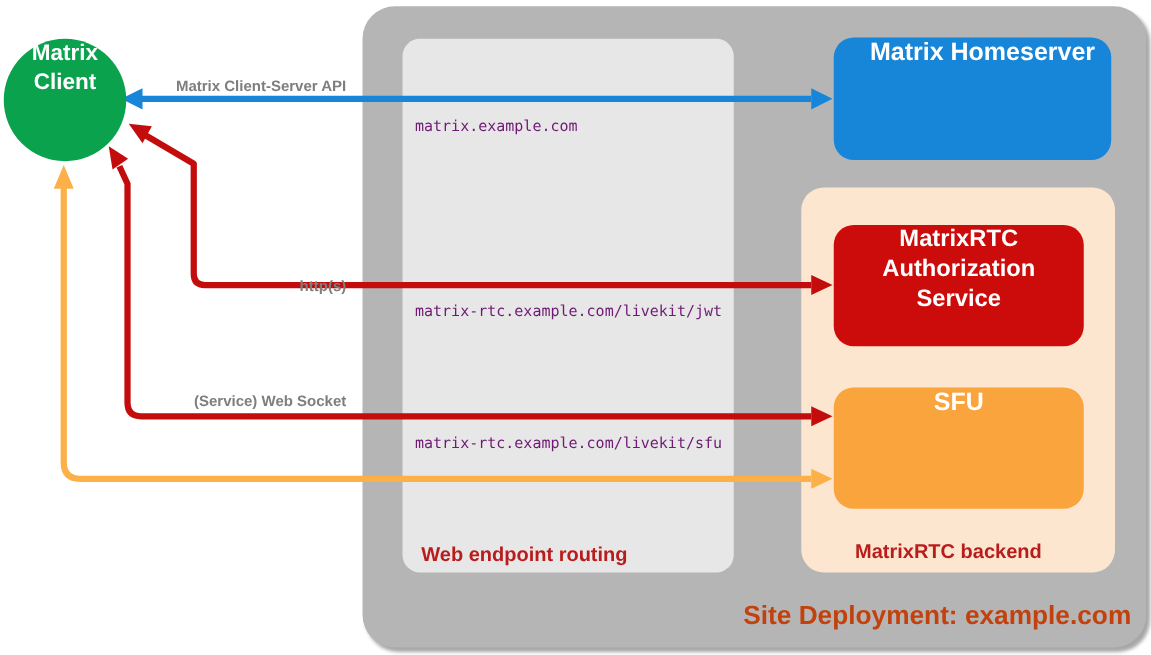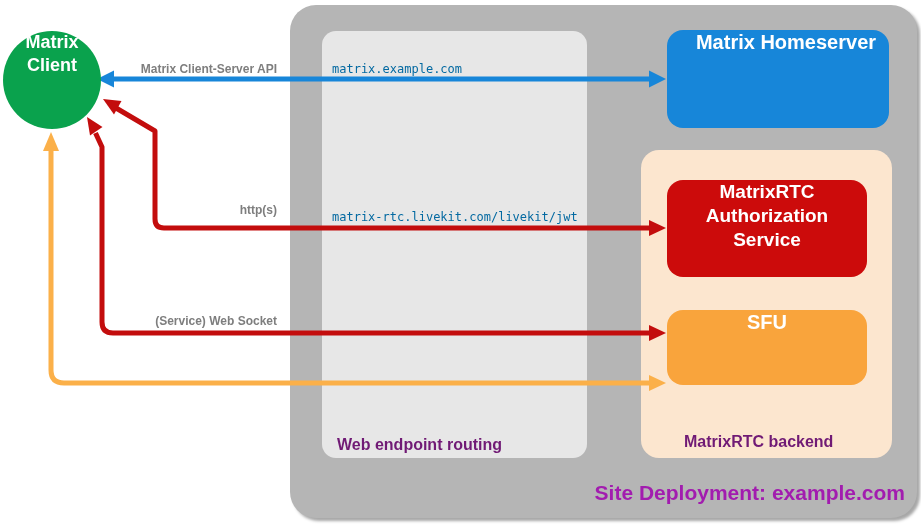--- a/index.html
+++ b/index.html
@@ -23,47 +23,48 @@
   .node{
     display:flex;align-items:flex-start;justify-content:center;text-align:center;
     color:#ffffff;font-weight:bold;border-radius:16px;line-height:1.25;
   }
   .client-node{
     left:3px;top:31px;width:98px;height:98px;border-radius:50%;
     background:#0aa24d;font-size:18px;padding:0 14px;box-sizing:border-box;
   }
   .homeserver-node{left:667px;top:30px;width:206px;height:98px;background:#1786d9;font-size:20px;padding-left:16px;}
   .auth-node{left:667px;top:180px;width:200px;height:97px;background:#cc0b0b;font-size:19px;padding:0 4px;box-sizing:border-box;}
-  .sfu-node{left:667px;top:310px;width:200px;height:75px;background:#f9a43c;font-size:20px;}
+  .sfu-node{left:667px;top:310px;width:200px;height:97px;background:#f9a43c;font-size:20px;}
   
   .arrow-label{
     font-size:12px;font-weight:bold;color:#7e7e7e;white-space:nowrap;text-align:right;
   }
   .endpoint-label{
-    font-family:"DejaVu Sans Mono",monospace;font-size:12px;color:#0369a1;white-space:nowrap;
+    font-family:"DejaVu Sans Mono",monospace;font-size:12px;color:#701a75;white-space:nowrap;margin-top:32px;
   }
-  .zone-label{font-size:16px;font-weight:bold;color:#701a75;white-space:nowrap;}
+  .zone-label{font-size:16px;font-weight:bold;color:#b91c1c;white-space:nowrap;}
   .site-label{
-    font-size:21px;font-weight:bold;color:#a21caf;white-space:nowrap;text-align:right;
+    font-size:21px;font-weight:bold;color:#c2410c;white-space:nowrap;text-align:right;
   }
   svg.arrows{left:0;top:0;width:921px;height:524px;pointer-events:none;}
 </style>
 </head>
 <body>
 
 <div class="canvas">
 
   <div class="abs site-box"></div>
 
   <div class="abs routing-box"></div>
 
   <div class="abs backend-box"></div>
 
   <div class="abs endpoint-label" style="left:332px;top:62px;">matrix.example.com</div>
-  <div class="abs endpoint-label" style="left:332px;top:210px;">matrix-rtc.livekit.com/livekit/jwt</div>
+  <div class="abs endpoint-label" style="left:332px;top:210px;">matrix-rtc.example.com/livekit/jwt</div>
+  <div class="abs endpoint-label" style="left:332px;top:315px;">matrix-rtc.example.com/livekit/sfu</div>
 
   <svg class="abs arrows" viewBox="0 0 921 524">
 
     <g>
       <path d="M 112 79 L 649 79" fill="none" stroke-width="5" stroke="#1786d9"></path>
       <polygon points="97,79 114,70.5 114,87.5" fill="#1786d9"></polygon>
       <polygon points="666,79 649,70.5 649,87.5" fill="#1786d9"></polygon>
     </g>
 
     <g>
@@ -92,20 +93,20 @@
     <span>Matrix Homeserver</span>
   </div>
   <div class="abs node auth-node">
     <span>MatrixRTC Authorization Service</span>
   </div>
   <div class="abs node sfu-node">
     <span>SFU</span>
   </div>
 
   <div class="abs arrow-label" style="right:644px;top:62px;">Matrix Client-Server API</div>
-  <div class="abs arrow-label" style="right:644px;top:203px;">http(s)</div>
+  <div class="abs arrow-label" style="right:644px;top:222px;">http(s)</div>
   <div class="abs arrow-label" style="right:644px;top:314px;">(Service) Web Socket</div>
 
   <div class="abs zone-label" style="left:337px;top:436px;">Web endpoint routing</div>
   <div class="abs zone-label" style="left:656px;top:433px;margin-left:28px;">MatrixRTC backend</div>
   <div class="abs site-label" style="right:16px;top:481px;">Site Deployment: example.com</div>
 
 </div>
 
 </body></html>

